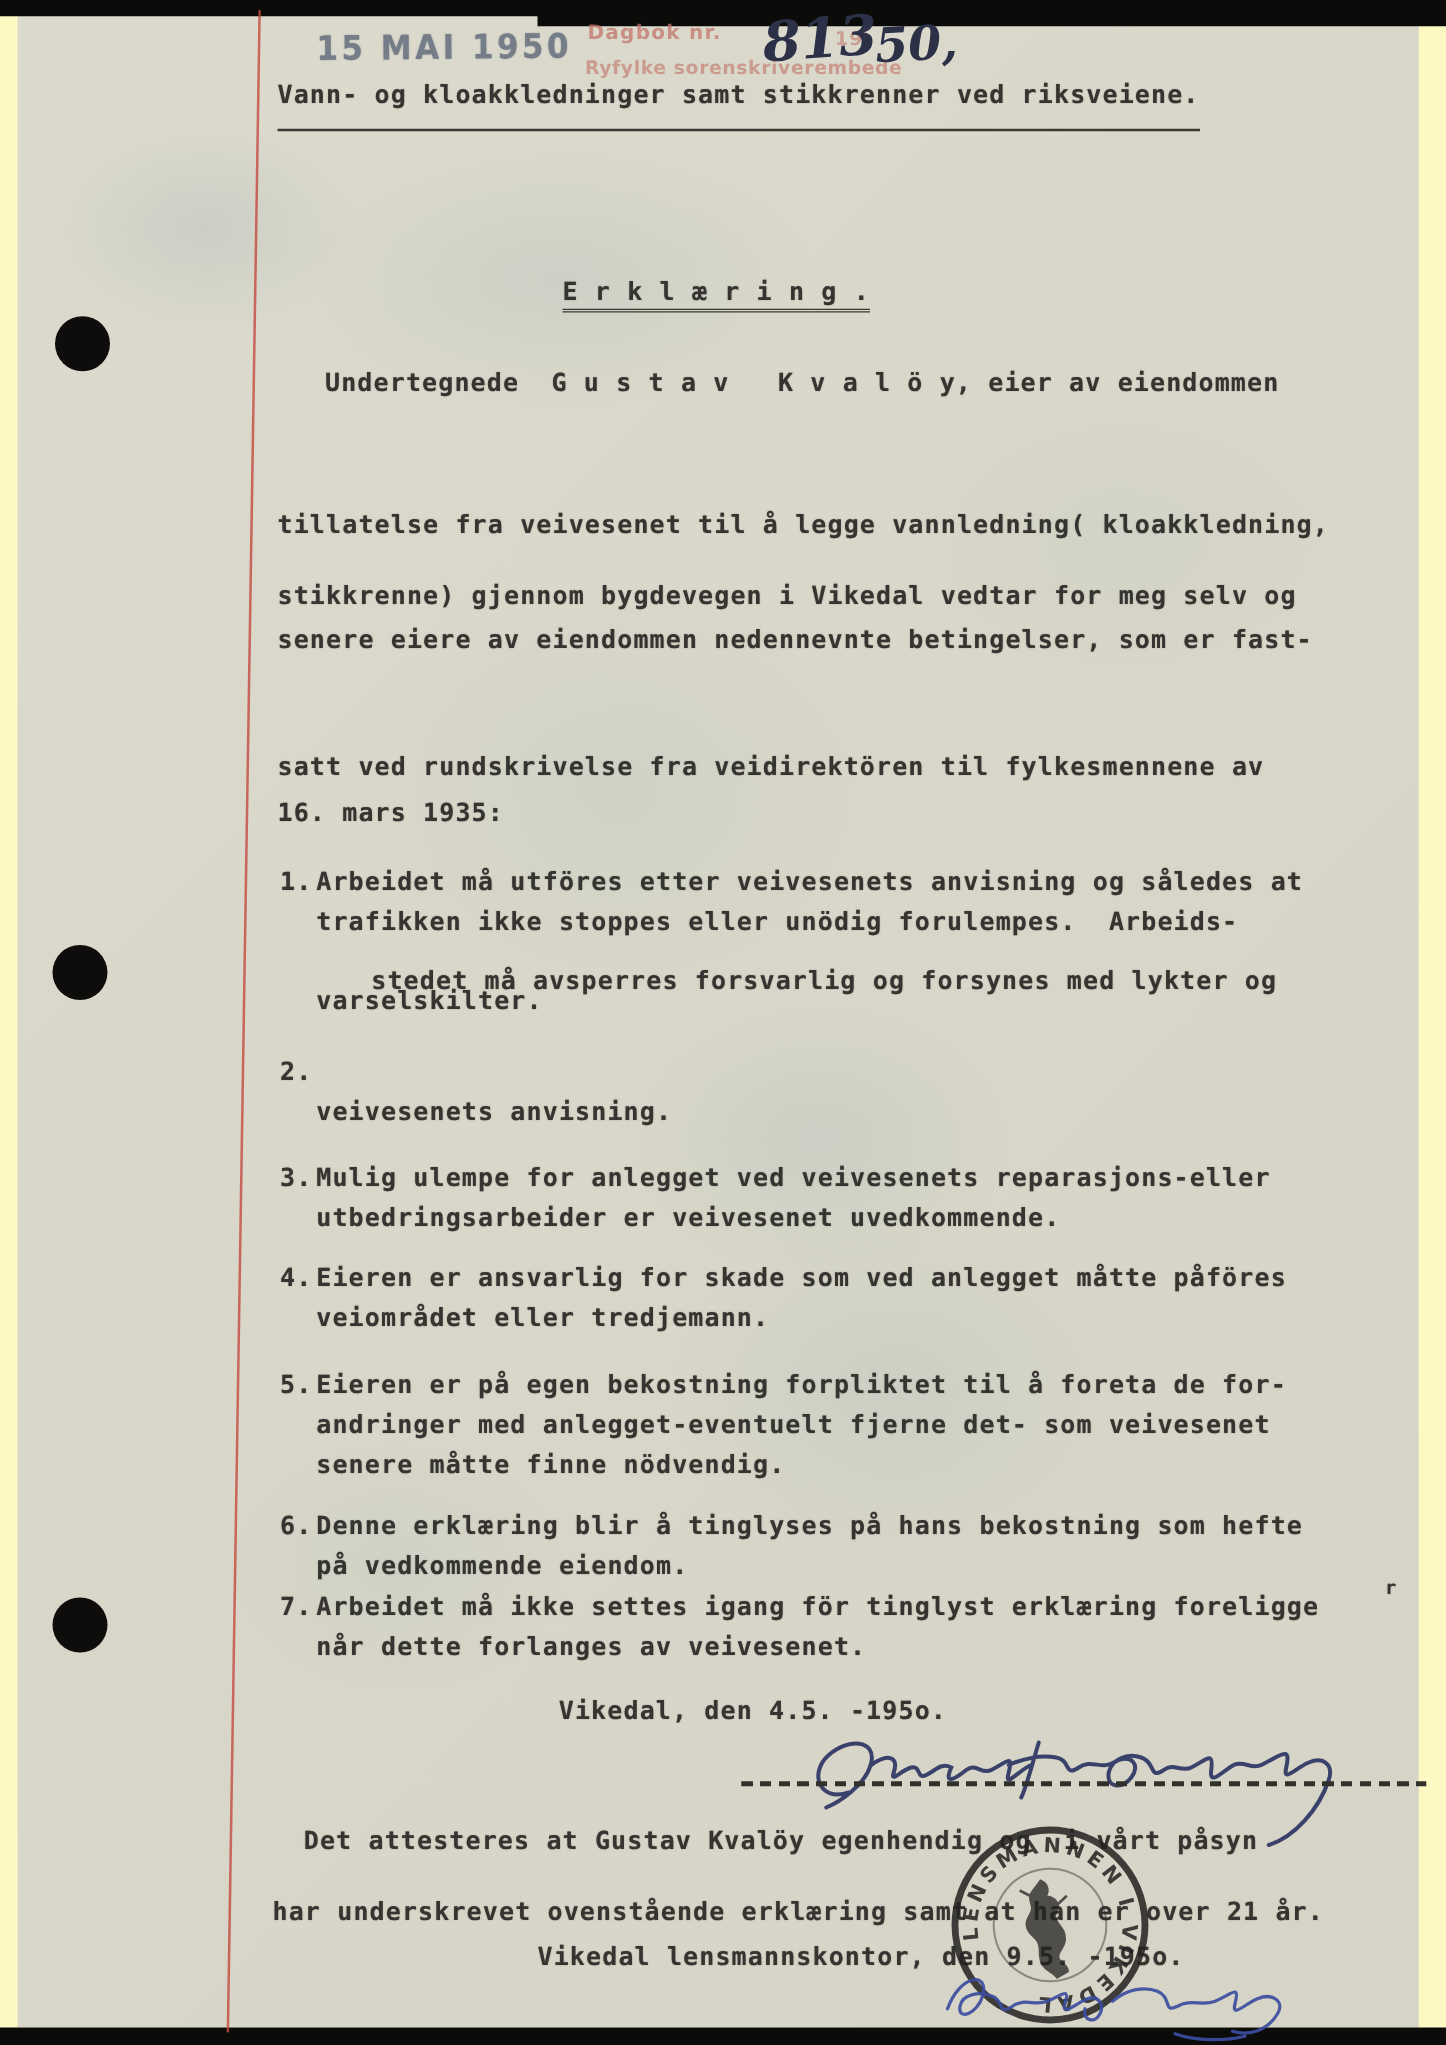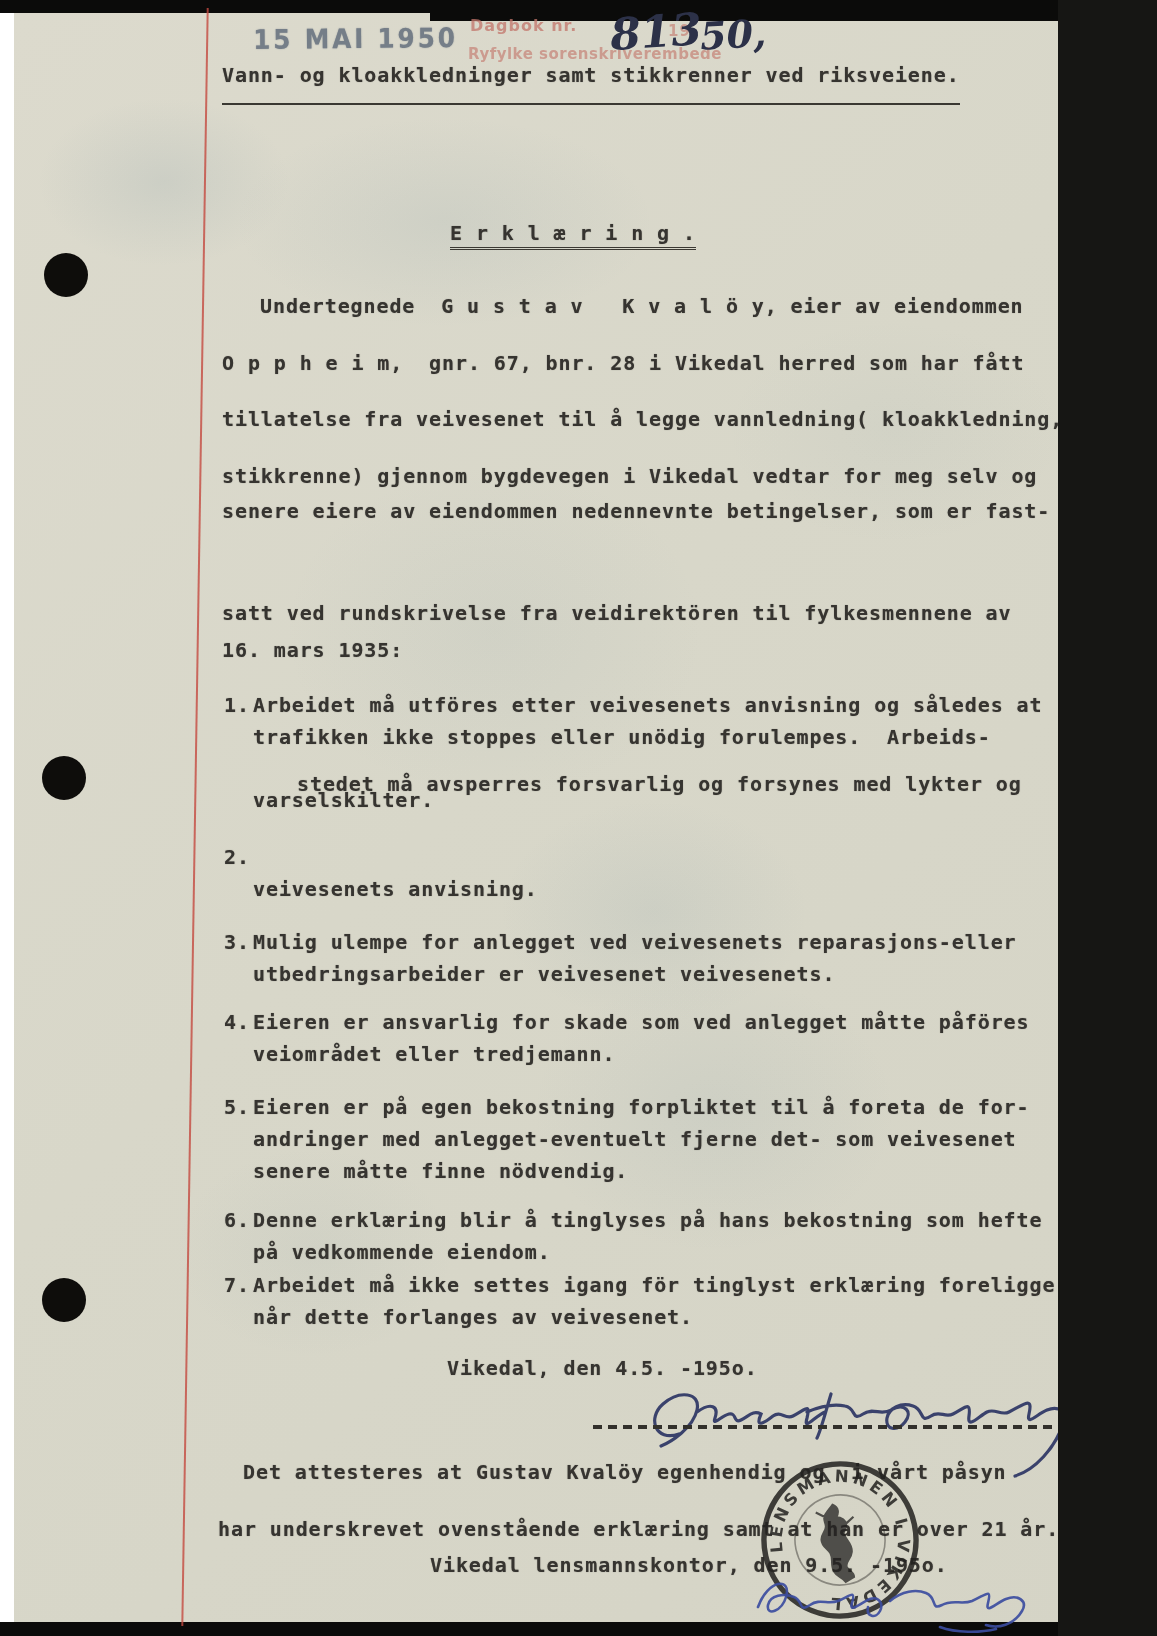--- a/index.html
+++ b/index.html
@@ -1,16 +1,16 @@
 <!DOCTYPE html>
 <html><head>
 <meta charset="utf-8">
 <style>
   html,body{margin:0;padding:0;background:#161614;}
-  .scan{position:relative;width:1058px;height:1636px;background:#ffffff;overflow:hidden;
+  .scan{position:relative;width:1157px;height:1636px;background:#fef9c3;overflow:hidden;
         font-family:"DejaVu Sans Mono","Liberation Mono",monospace;}
   .paper{position:absolute;left:14px;top:12px;width:1121px;height:1610px;
     background:
       radial-gradient(180px 120px at 150px 170px, rgba(105,135,150,0.13), transparent 70%),
       radial-gradient(300px 150px at 430px 210px, rgba(105,135,150,0.10), transparent 70%),
       radial-gradient(300px 240px at 480px 620px, rgba(120,145,155,0.08), transparent 70%),
       radial-gradient(220px 160px at 640px 900px, rgba(110,140,155,0.10), transparent 70%),
       radial-gradient(260px 200px at 700px 1100px, rgba(110,140,155,0.09), transparent 70%),
       radial-gradient(200px 150px at 300px 1240px, rgba(115,140,150,0.07), transparent 70%),
       radial-gradient(240px 160px at 880px 420px, rgba(115,140,150,0.06), transparent 70%),
@@ -59,40 +59,39 @@
   <div class="redstamp" style="left:468px;top:45px;font-size:15px;opacity:.62;letter-spacing:.5px;">Ryfylke sorenskriverembede</div>
   <div class="hand" style="left:610px;top:6px;font-size:44px;transform:rotate(-4deg);">813</div>
   <div class="hand" style="left:700px;top:12px;font-size:38px;transform:rotate(-3deg);">50,</div>
 
   <div class="tw underl" style="left:222px;top:64px;">Vann- og kloakkledninger samt stikkrenner ved riksveiene.</div>
 
   <div class="tw underl2" style="left:450px;top:222px;">E r k l æ r i n g .</div>
 
   <div style="position:absolute;inset:0;">
       <div class="tw" style="top: 295px; left: 260px;">Undertegnede  G u s t a v   K v a l ö y, eier av eiendommen</div>
-      <div class="tw" style="top: 352px; left: 222px;">O p p h e i m,  gnr. 67, bnr. 28 i Vikedal herred som har fått</div>
       <div class="tw" style="top: 408px; left: 222px;">tillatelse fra veivesenet til å legge vannledning( kloakkledning,</div>
       <div class="tw" style="top: 465px; left: 222px;">stikkrenne) gjennom bygdevegen i Vikedal vedtar for meg selv og</div>
       <div class="tw" style="top: 500px; left: 222px;">senere eiere av eiendommen nedennevnte betingelser, som er fast-</div>
       <div class="tw" style="top: 602px; left: 222px;">satt ved rundskrivelse fra veidirektören til fylkesmennene av</div>
     </div>
 
   <div class="tw" style="left:222px;top:639px;">16. mars 1935:</div>
 
   <div style="position:absolute;inset:0;">
       <div class="tw" style="left: 224px; top: 694px;">1.</div>
       <div class="tw" style="left: 253px; top: 694px;">Arbeidet må utföres etter veivesenets anvisning og således at</div>
       <div class="tw" style="left: 253px; top: 725.8px;">trafikken ikke stoppes eller unödig forulempes.  Arbeids-</div>
       <div class="tw" style="left: 253px; top: 773px; margin-left: 44px;">stedet må avsperres forsvarlig og forsynes med lykter og</div>
       <div class="tw" style="left: 253px; top: 789.4px;">varselskilter.</div>
       <div class="tw" style="left: 224px; top: 846px;">2.</div>
       <div class="tw" style="left: 253px; top: 877.8px;">veivesenets anvisning.</div>
       <div class="tw" style="left: 224px; top: 931px;">3.</div>
       <div class="tw" style="left: 253px; top: 931px;">Mulig ulempe for anlegget ved veivesenets reparasjons-eller</div>
-      <div class="tw" style="left: 253px; top: 962.8px;">utbedringsarbeider er veivesenet veivesenets.</div>
+      <div class="tw" style="left: 253px; top: 962.8px;">utbedringsarbeider er veivesenet uvedkommende.</div>
       <div class="tw" style="left: 224px; top: 1011px;">4.</div>
       <div class="tw" style="left: 253px; top: 1011px;">Eieren er ansvarlig for skade som ved anlegget måtte påföres</div>
       <div class="tw" style="left: 253px; top: 1042.8px;">veiområdet eller tredjemann.</div>
       <div class="tw" style="left: 224px; top: 1096px;">5.</div>
       <div class="tw" style="left: 253px; top: 1096px;">Eieren er på egen bekostning forpliktet til å foreta de for-</div>
       <div class="tw" style="left: 253px; top: 1127.8px;">andringer med anlegget-eventuelt fjerne det- som veivesenet</div>
       <div class="tw" style="left: 253px; top: 1159.6px;">senere måtte finne nödvendig.</div>
       <div class="tw" style="left: 224px; top: 1209px;">6.</div>
       <div class="tw" style="left: 253px; top: 1209px;">Denne erklæring blir å tinglyses på hans bekostning som hefte</div>
       <div class="tw" style="left: 253px; top: 1240.8px;">på vedkommende eiendom.</div>

